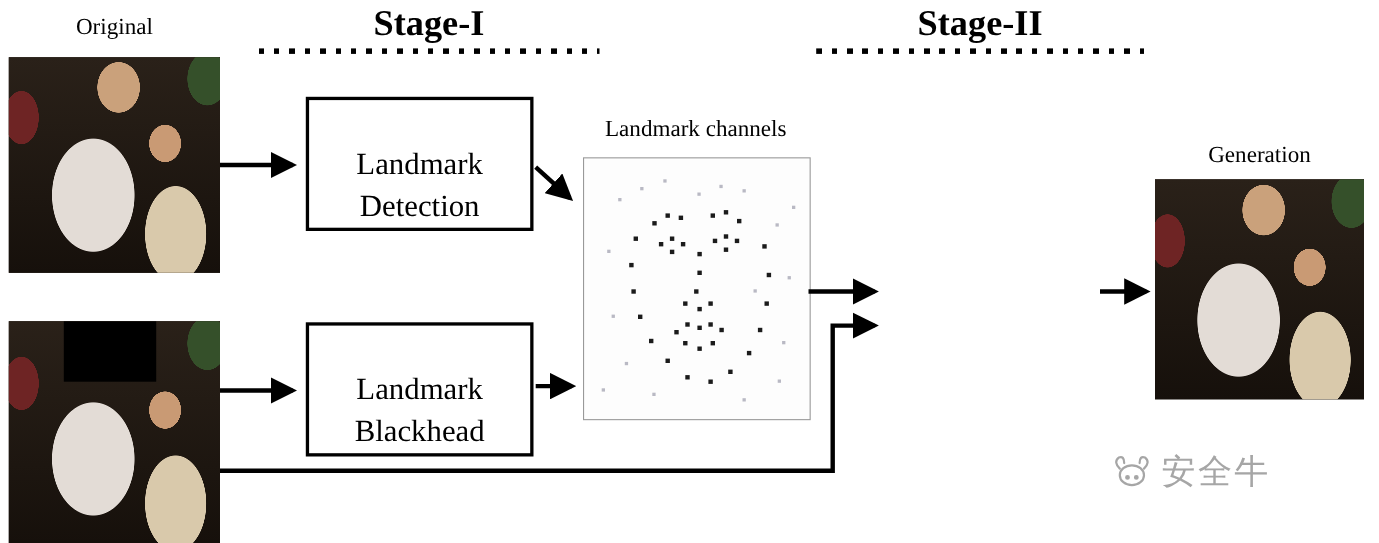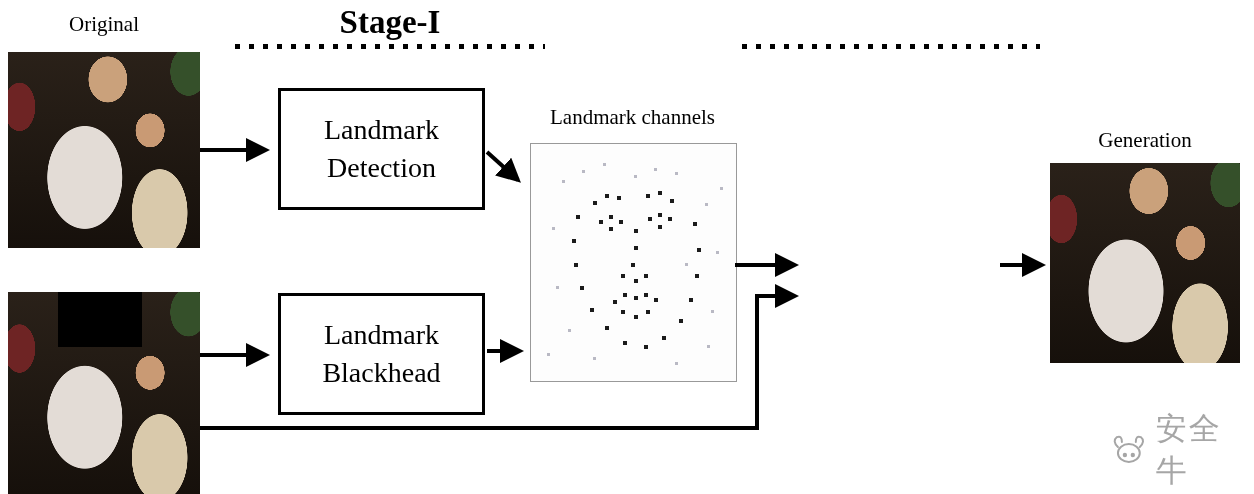--- a/index.html
+++ b/index.html
@@ -31,21 +31,21 @@
   .proc-box{
     position:absolute;
     border:3px solid #000;
     background:#fff;
     display:flex;
     align-items:flex-end;
     justify-content:center;
     text-align:center;
     font-size:28px;
     line-height:1.35;
-    padding:20px 14px;
+    padding:0 14px;
     box-sizing:border-box;
   }
   .photo{
     position:absolute;
     background-color:#241d17;
     overflow:hidden;
   }
   .photo-original, .photo-inpainted{
     background-image:
       radial-gradient(ellipse 32px 38px at 52% 14%, #caa17b 60%, rgba(0,0,0,0) 61%),
@@ -86,40 +86,41 @@
     width:3px;height:3px;
     background:#b9b9c4;
   }
   .connectors{
     position:absolute;
     left:0;top:0;
     pointer-events:none;
   }
   .watermark{
     position:absolute;
-    left:1108px;top:408px;
+    left:1008px;top:408px;
     display:flex;
     align-items:center;
     gap:6px;
     color:#a6a6a6;
   }
   .watermark-text{
     font-size:31px;
     letter-spacing:2px;
     font-family:"DejaVu Sans","Liberation Sans",sans-serif;
   }
 </style>
 </head>
 <body>
 
 <div class="canvas">
 
   <div class="stage-title" style="left:235px;top:4px;width:310px;">Stage-I</div>
   <div class="stage-dots" style="left:235px;top:44px;width:310px;"></div>
 
+  <div class="stage-title" style="left:742px;top:4px;width:298px;">Stage-II</div>
   <div class="stage-dots" style="left:742px;top:44px;width:298px;"></div>
 
   <div class="label" style="left:8px;top:12px;width:192px;">Original</div>
   <div class="photo photo-original" style="left:8px;top:52px;width:192px;height:196px;"></div>
 
   <div class="photo photo-blackhead" style="left:8px;top:292px;width:192px;height:202px;">
     <div class="head-mask"></div>
   </div>
 
   <div class="proc-box" style="left:278px;top:88px;width:207px;height:122px;">

